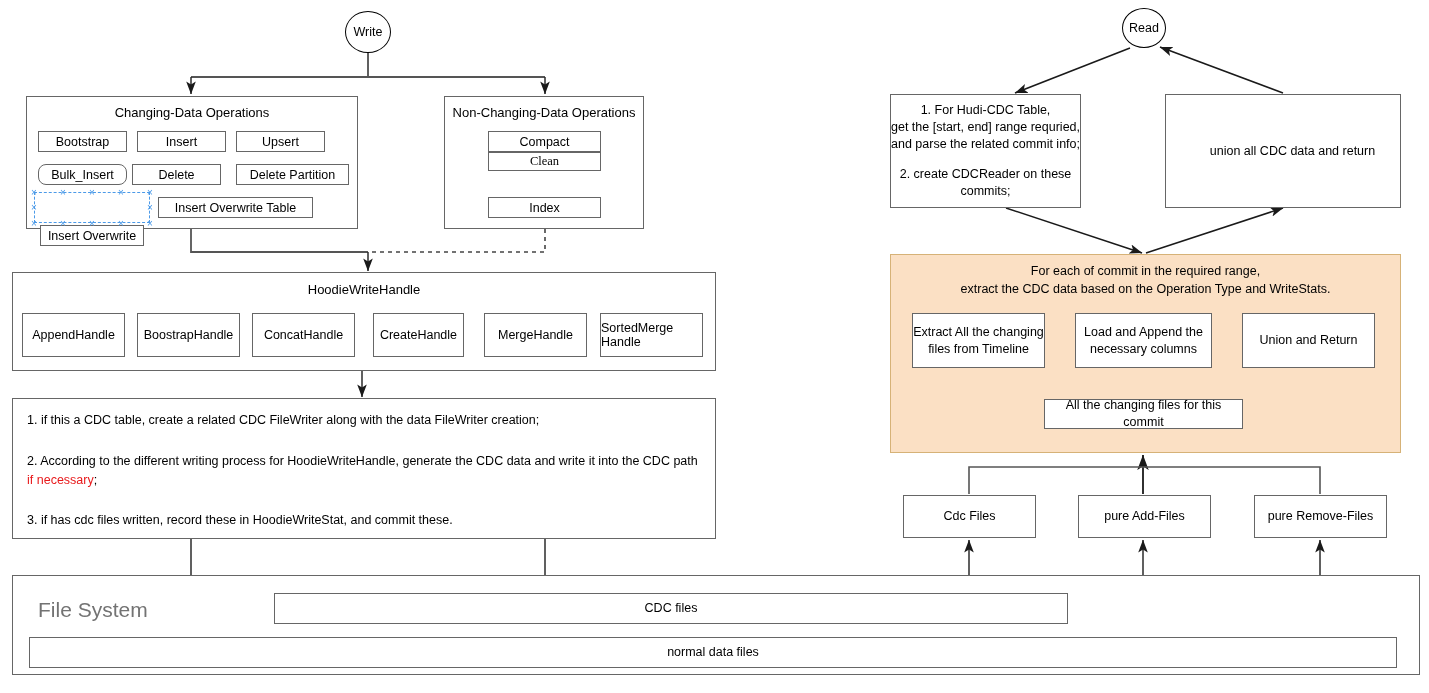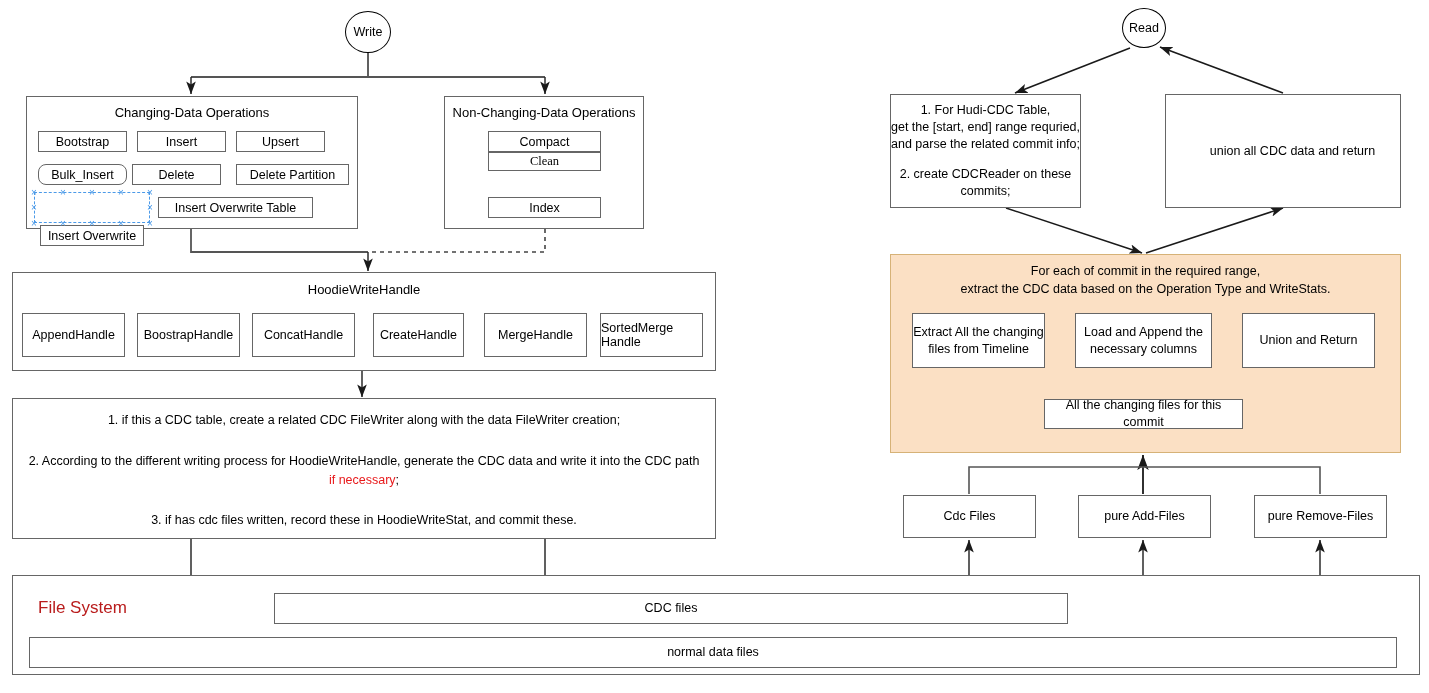--- a/index.html
+++ b/index.html
@@ -94,30 +94,30 @@
     background: #ffffff;
     display: flex;
     flex-direction: column;
     align-items: center;
     justify-content: center;
     font-size: 12.5px;
     padding: 8px 14px;
   }
   .bigtext p {
     margin: 4px 0 18px 0;
-    text-align: center;
+    text-align: left;
     line-height: 1.5;
     width: 100%;
   }
   .bigtext p:last-child { margin-bottom: 0; }
   .red { color: #e8191b; }
   .fs-label {
     position: absolute;
-    font-size: 17px;
-    color: #b91c1c;
+    font-size: 21px;
+    color: #737373;
   }
   
   .selected {
     border-color: #666666;
   }
   .sel-overlay {
     position: absolute;
     pointer-events: none;
   }
   .sel-overlay .dashed {

